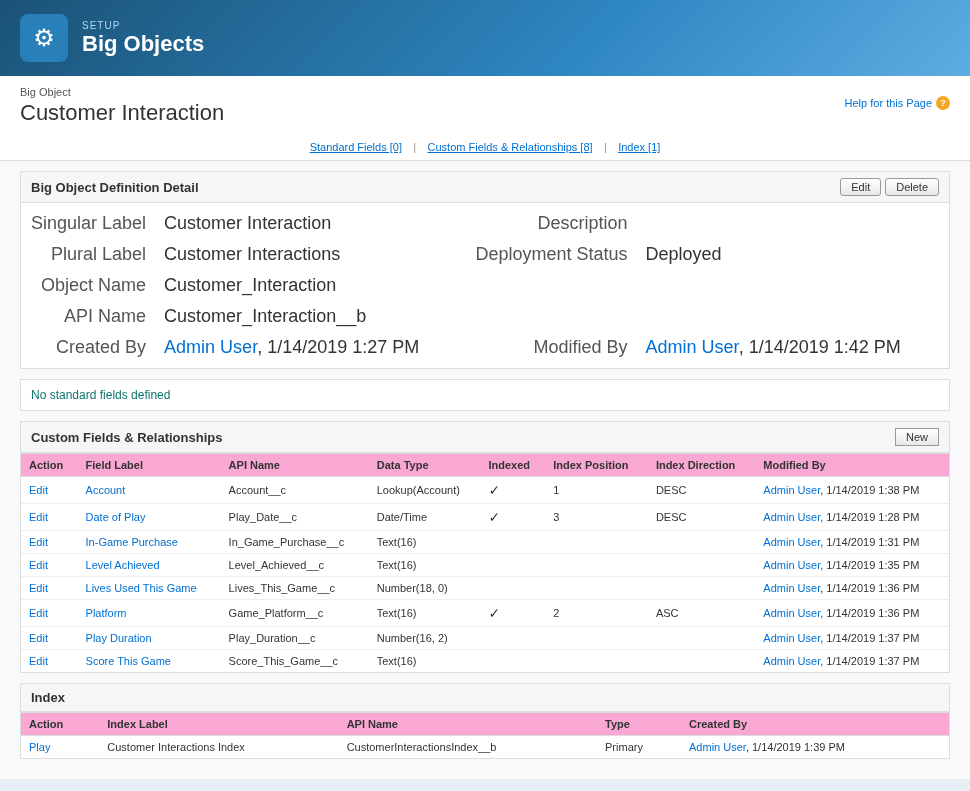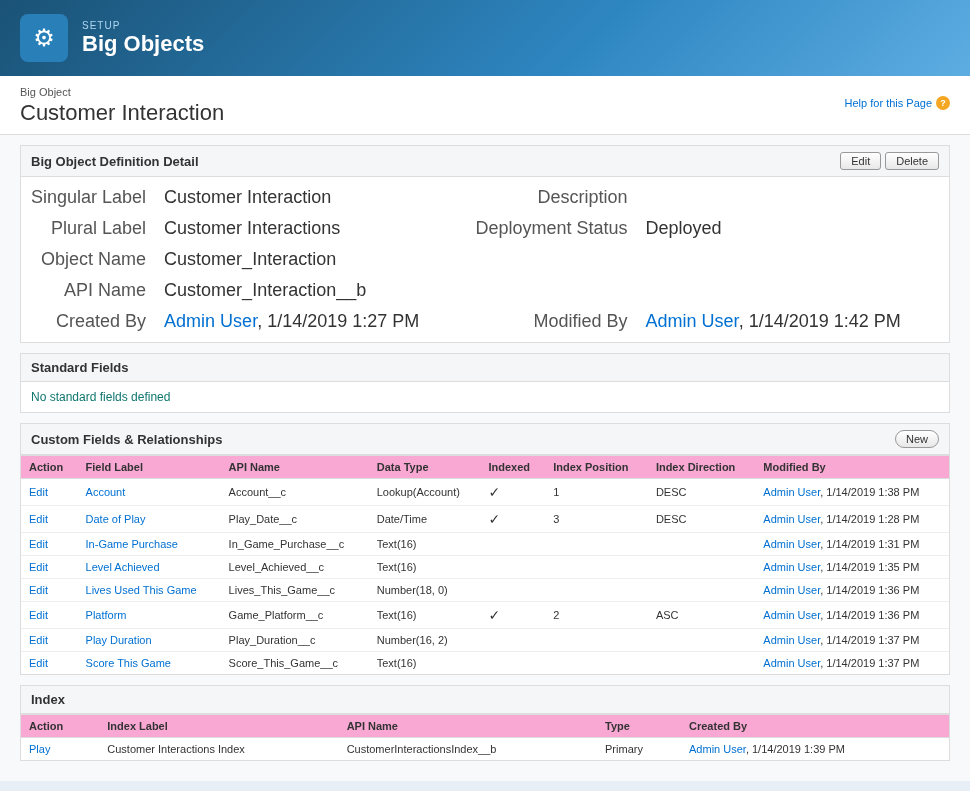--- a/index.html
+++ b/index.html
@@ -76,21 +76,21 @@
       background: linear-gradient(to bottom, #fff 0%, #e8e8e8 100%);
       padding: 2px 10px;
       font-size: 11px;
       cursor: pointer;
       border-radius: 3px;
       color: #333;
     }
     .btn-new {
       background: linear-gradient(to bottom, #fff 0%, #e8e8e8 100%);
       border: 1px solid #999;
-      padding: 2px 10px; font-size: 11px; cursor: pointer; border-radius: 9px;
+      padding: 2px 10px; font-size: 11px; cursor: pointer; border-radius: 0;
     }
 
     
     .detail-table {
       width: 100%;
       padding: 4px 0;
     }
     .detail-table td {
       padding: 4px 8px;
       vertical-align: top;
@@ -164,20 +164,27 @@
   <div class="breadcrumb-top">
     <div>
       <div class="breadcrumb-label">Big Object</div>
       <div class="page-title">Customer Interaction</div>
     </div>
     <a class="help-link">
       <span>Help for this Page</span>
       <span class="help-icon">?</span>
     </a>
   </div>
+  <div class="breadcrumb-nav-row">
+    <span class="nav-tab">Standard Fields [0]</span>
+    <span class="nav-sep">|</span>
+    <span class="nav-tab">Custom Fields &amp; Relationships [8]</span>
+    <span class="nav-sep">|</span>
+    <span class="nav-tab">Index [1]</span>
+  </div>
 </div>
 
 <div class="content-area">
 
   <div class="section">
     <div class="section-header">
       <span class="section-title">Big Object Definition Detail</span>
       <div style="display:flex;gap:4px;">
         <button class="btn">Edit</button>
         <button class="btn">Delete</button>
@@ -217,23 +224,20 @@
         <td class="detail-label">Modified By</td>
         <td class="detail-value">
           <span class="link-text">Admin User</span><span>, 1/14/2019 1:42 PM</span>
         </td>
       </tr>
     </tbody>
       </table>
   </div>
 
   <div class="section">
-    <div class="section-header">
-      <span class="section-title">Standard Fields</span>
-    </div>
     <div class="no-data">No standard fields defined</div>
   </div>
 
   <div class="section">
     <div class="section-header">
       <span class="section-title">Custom Fields &amp; Relationships</span>
       <button class="btn-new btn">New</button>
     </div>
     <table class="data-table">
       <thead>

